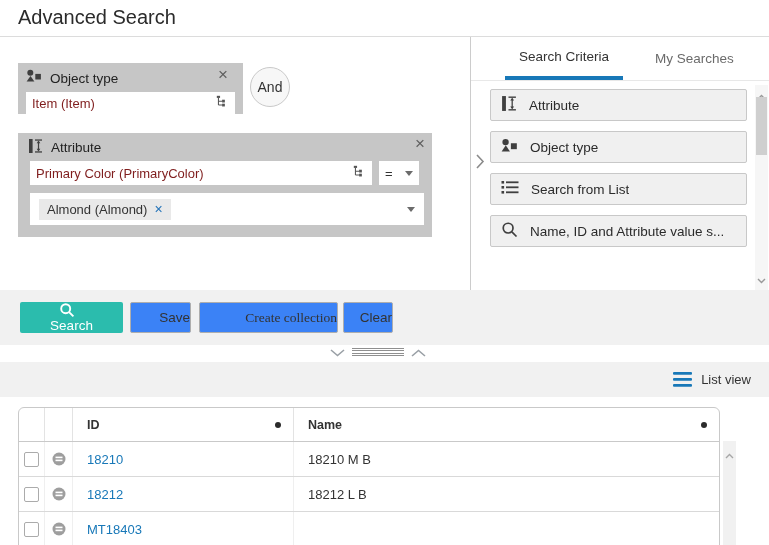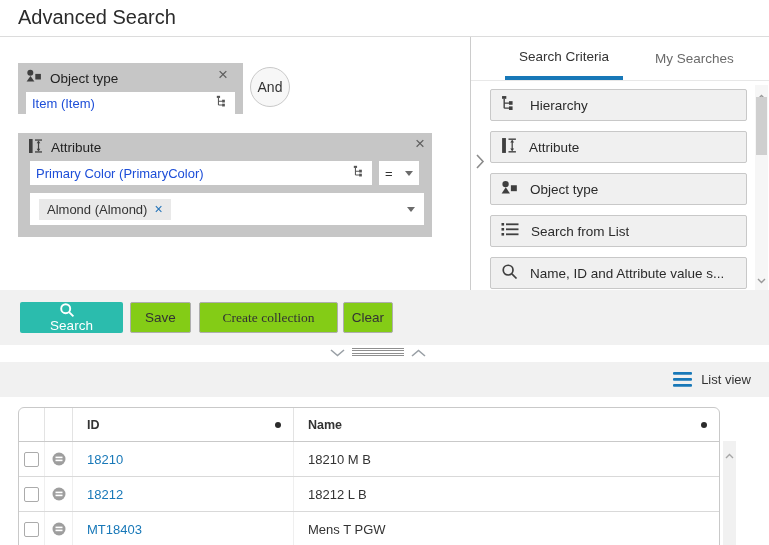--- a/index.html
+++ b/index.html
@@ -14,21 +14,21 @@
 
   
   .card { position:absolute; background:#c6c6c6; }
   .card-objtype { left:18px; top:63px; width:225px; height:51px; padding:3px 8px; }
   .card-attr    { left:18px; top:133px; width:414px; height:104px; padding:2px 0 0 0; }
   .card-head { display:flex; align-items:center; height:24px; position:relative; }
   .card-attr .card-head { padding:0 6px 0 10px; }
   .card-head .lbl { margin-left:8px; font-size:13.5px; color:#222; }
   .close-x { position:absolute; right:2px; top:-1px; font-size:17px; color:#5f5f5f;
              width:20px; text-align:center; cursor:default; }
-  .field { background:#fff; display:flex; align-items:center; padding:0 6px; color:#1d4ed8;gap:36px; }
+  .field { background:#fff; display:flex; align-items:center; padding:0 6px; color:#7f1d1d;gap:36px; }
   .objtype-field { height:22px; margin-top:2px; }
   .field .grow { flex:1; }
   .attr-row2 { position:absolute; left:12px; top:28px; width:390px; display:flex; }
   .attr-field { width:342px; height:24px; }
   .op-box { width:40px; height:24px; margin-left:7px; background:#fff; display:flex;
             align-items:center; justify-content:space-between; padding:0 6px; }
   .value-box { position:absolute; left:12px; top:60px; width:394px; height:32px;
                background:#fff; display:flex; align-items:center; padding:0 9px;gap:16px; }
   .chip { background:#e9e9e9; height:21px; display:inline-flex; align-items:center;
           padding:0 8px; font-size:13px; color:#333; }
@@ -63,21 +63,21 @@
   .panel-sb .arr { position:absolute; left:2px; }
   .panel-sb .arr.up { top:3px; } .panel-sb .arr.dn { bottom:3px; }
   .panel-sb .thumb { position:absolute; left:1px; top:12px; width:11px; height:58px; background:#cfcfcf; }
 
   
   .action-bar { position:absolute; left:0; top:290px; width:769px; height:55px; background:#f1f1f1; }
   .btn { position:absolute; top:12px; height:31px; border-radius:2px; display:flex;
          align-items:center; justify-content:center; font-size:13.5px; cursor:default;flex-direction:column; }
   .btn-search { left:20px; width:103px; background:#2bbcad; color:#fff; }
   .btn-search svg { margin-right:9px; }
-  .btn-plain { background:#84cc16; border:1px solid #aeaeae; color:#333; }
+  .btn-plain { background:#3b82f6; border:1px solid #aeaeae; color:#333;align-items:flex-end; }
   .btn-save   { left:130px; width:61px; }
   .btn-create { left:199px; width:139px;font-family:Liberation Serif, serif; }
   .btn-clear  { left:343px; width:50px; }
 
   
   .splitter { position:absolute; left:330px; top:345px; width:96px; height:14px;
               display:flex; align-items:center; }
   .grip { width:53px; height:9px; margin:0 7px;
           background:repeating-linear-gradient(#8f8f8f 0 1px, transparent 1px 2.4px); }
 
@@ -199,31 +199,20 @@
       <span>Search Criteria</span>
     </div>
     <div class="tab inactive">
       <span>My Searches</span>
     </div>
   </div>
 
   <div class="crit-list">
     <div class="crit-item">
       <span>
-        <svg width="17" height="17" viewBox="0 0 16 16">
-          <rect x="1" y="1" width="4" height="2.6" fill="#3f3f3f"></rect>
-          <path d="M3 3.6 V12.4 M3 7.6 H7.5 M3 12.4 H7.5" fill="none" stroke="#3f3f3f" stroke-width="1.3"></path>
-          <rect x="7.5" y="5.8" width="3.4" height="3.4" fill="#3f3f3f"></rect>
-          <rect x="7.5" y="10.7" width="3.4" height="3.4" fill="#3f3f3f"></rect>
-        </svg>
-      </span>
-      <span class="lbl">Hierarchy</span>
-    </div>
-    <div class="crit-item">
-      <span>
         <svg width="16" height="17" viewBox="0 0 15 16" fill="#3f3f3f">
           <rect x="1" y="1" width="3.6" height="14"></rect>
           <rect x="7" y="1.4" width="7" height="1.3"></rect>
           <rect x="7" y="13.3" width="7" height="1.3"></rect>
           <rect x="9.9" y="3.5" width="1.2" height="9"></rect>
           <polygon points="10.5,2.6 8.7,5.2 12.3,5.2"></polygon>
           <polygon points="10.5,13.4 8.7,10.8 12.3,10.8"></polygon>
         </svg>
       </span>
       <span class="lbl">Attribute</span>
@@ -379,23 +368,20 @@
       <div class="tc c2">
         <svg width="14" height="14" viewBox="0 0 14 14">
           <circle cx="7" cy="7" r="6.5" fill="#9e9e9e"></circle>
           <rect x="3.5" y="4.6" width="7" height="1.6" fill="#fff"></rect>
           <rect x="3.5" y="7.6" width="7" height="1.6" fill="#fff"></rect>
         </svg>
       </div>
       <div class="tc c3">
           <span class="id-link">MT18403</span>
         </div>
-      <div class="tc c4">
-          <span>Mens T PGW</span>
-        </div>
     </div>
   </div>
 
   <div class="res-sb">
     <span class="arr">
       <svg width="9" height="6" viewBox="0 0 9 6">
           <polyline points="1,5 4.5,1.5 8,5" fill="none" stroke="#a7a7a7" stroke-width="1.4"></polyline>
         </svg>
     </span>
   </div>

